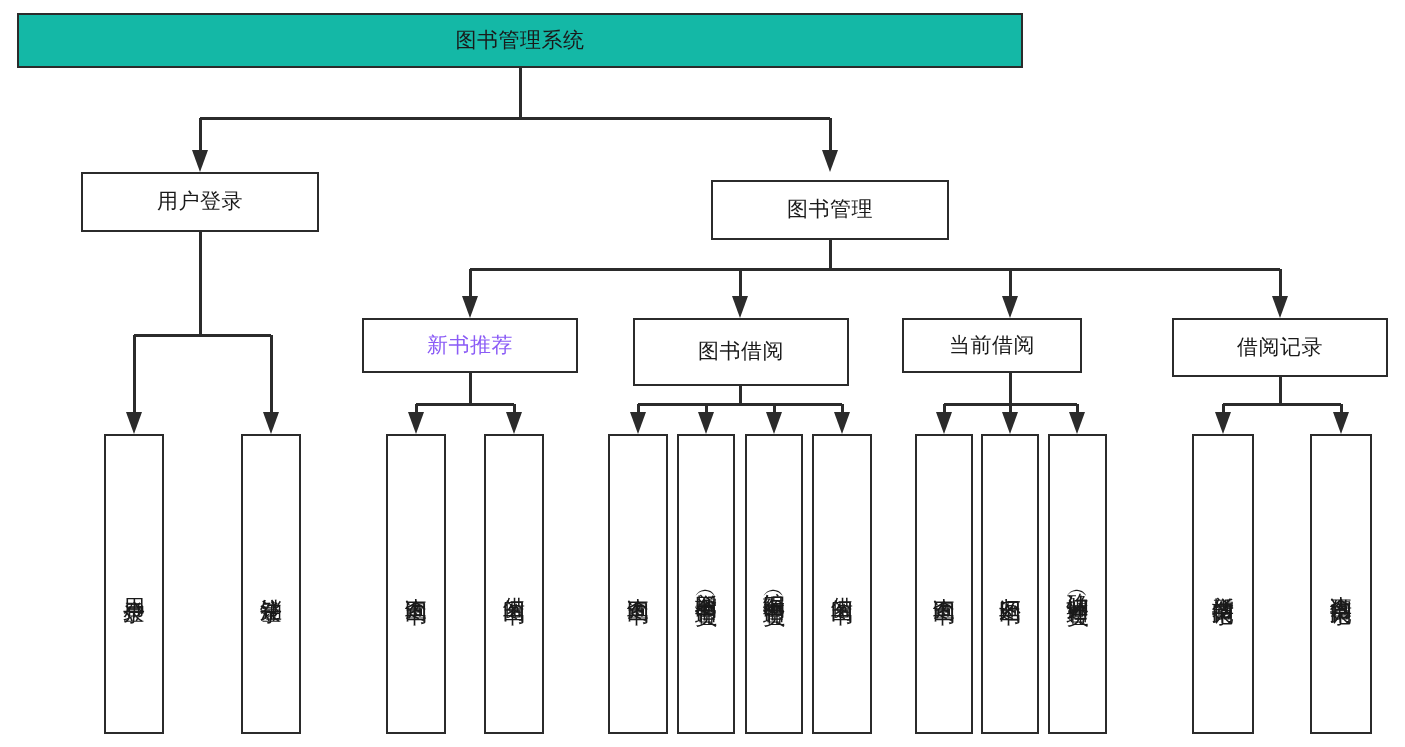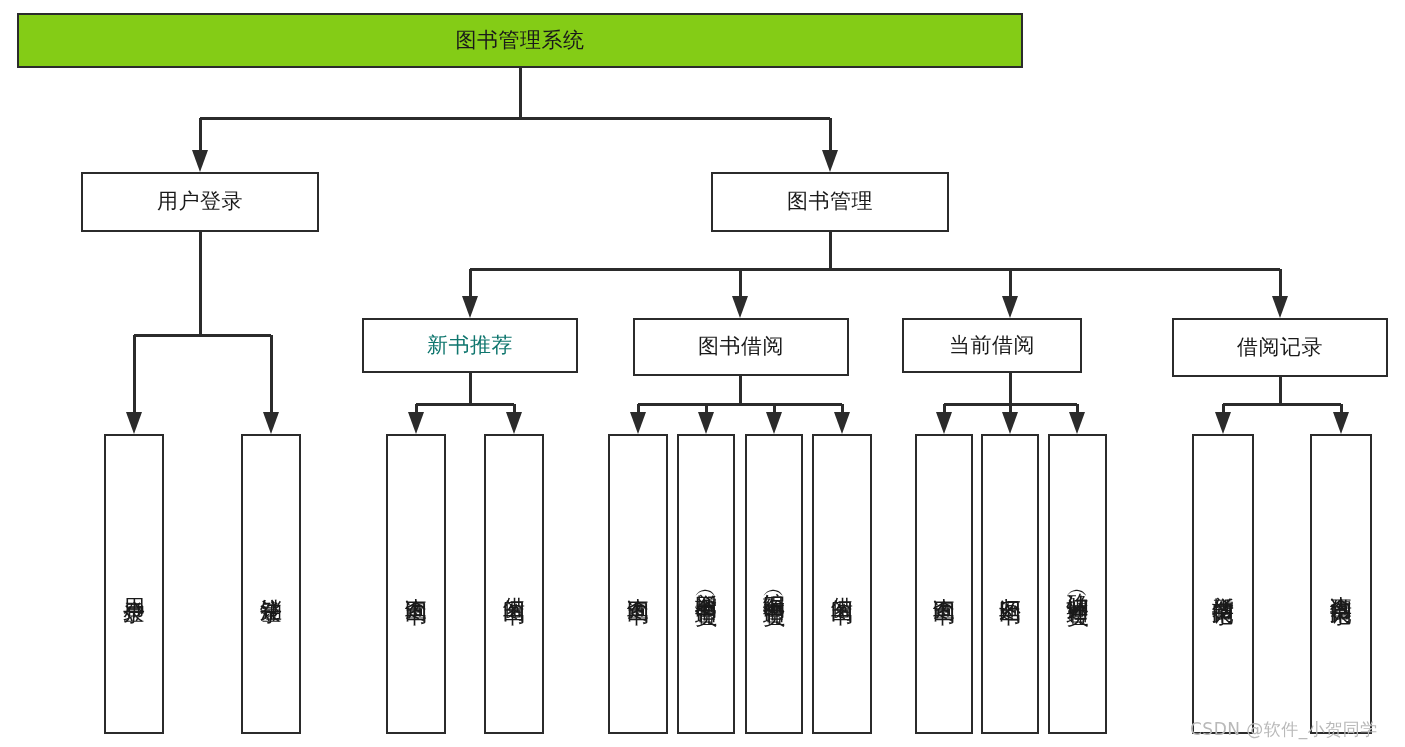--- a/index.html
+++ b/index.html
@@ -120,33 +120,33 @@
       <line x1="1077" y1="404" x2="1077" y2="413" stroke="#2b2b2b" stroke-width="3" shape-rendering="crispEdges"></line>
       <path d="M 1069 412 L 1085 412 L 1077 434 Z" fill="#2b2b2b"></path>
       <line x1="1280" y1="373" x2="1280" y2="404" stroke="#2b2b2b" stroke-width="3" shape-rendering="crispEdges"></line>
       <line x1="1223" y1="404" x2="1341" y2="404" stroke="#2b2b2b" stroke-width="3" shape-rendering="crispEdges"></line>
       <line x1="1223" y1="404" x2="1223" y2="413" stroke="#2b2b2b" stroke-width="3" shape-rendering="crispEdges"></line>
       <path d="M 1215 412 L 1231 412 L 1223 434 Z" fill="#2b2b2b"></path>
       <line x1="1341" y1="404" x2="1341" y2="413" stroke="#2b2b2b" stroke-width="3" shape-rendering="crispEdges"></line>
       <path d="M 1333 412 L 1349 412 L 1341 434 Z" fill="#2b2b2b"></path>
     </svg>
   <div id="nodes-layer">
-      <div class="node horiz root" style="left: 17px; top: 13px; width: 1006px; height: 55px; border-color: rgb(43, 43, 43); background: #84cc16;">
+      <div class="node horiz root" style="left: 17px; top: 13px; width: 1006px; height: 55px; border-color: rgb(43, 43, 43); background: #14b8a6;">
         <span class="node-label" style="color: rgb(26, 26, 26);">图书管理系统</span>
       </div>
       <div class="node horiz" style="left: 81px; top: 172px; width: 238px; height: 60px; border-color: rgb(43, 43, 43); background: rgb(255, 255, 255);">
         <span class="node-label" style="color: rgb(26, 26, 26);">用户登录</span>
       </div>
-      <div class="node horiz" style="left: 711px; top: 172px; width: 238px; height: 60px; border-color: rgb(43, 43, 43); background: rgb(255, 255, 255);">
+      <div class="node horiz" style="left: 711px; top: 180px; width: 238px; height: 60px; border-color: rgb(43, 43, 43); background: rgb(255, 255, 255);">
         <span class="node-label" style="color: rgb(26, 26, 26);">图书管理</span>
       </div>
       <div class="node horiz" style="left: 362px; top: 318px; width: 216px; height: 55px; border-color: rgb(43, 43, 43); background: rgb(255, 255, 255);">
-        <span class="node-label" style="color: #0f766e; text-align: center;">新书推荐</span>
+        <span class="node-label" style="color: #8b5cf6; text-align: center;">新书推荐</span>
       </div>
-      <div class="node horiz" style="left: 633px; top: 318px; width: 216px; height: 58px; border-color: rgb(43, 43, 43); background: rgb(255, 255, 255);">
+      <div class="node horiz" style="left: 633px; top: 318px; width: 216px; height: 68px; border-color: rgb(43, 43, 43); background: rgb(255, 255, 255);">
         <span class="node-label" style="color: rgb(26, 26, 26);">图书借阅</span>
       </div>
       <div class="node horiz" style="left: 902px; top: 318px; width: 180px; height: 55px; border-color: rgb(43, 43, 43); background: rgb(255, 255, 255);">
         <span class="node-label" style="color: rgb(26, 26, 26);">当前借阅</span>
       </div>
       <div class="node horiz" style="left: 1172px; top: 318px; width: 216px; height: 59px; border-color: rgb(43, 43, 43); background: rgb(255, 255, 255);">
         <span class="node-label" style="color: rgb(26, 26, 26);">借阅记录</span>
       </div>
       <div class="node vert" style="left: 104px; top: 434px; width: 60px; height: 300px; border-color: rgb(43, 43, 43); background: rgb(255, 255, 255);">
         <span class="node-label" style="color: rgb(26, 26, 26);">用户登录</span>
@@ -181,14 +181,13 @@
       <div class="node vert" style="left: 1048px; top: 434px; width: 59px; height: 300px; border-color: rgb(43, 43, 43); background: rgb(255, 255, 255);">
         <span class="node-label" style="color: rgb(26, 26, 26);">确认归还（管理员）</span>
       </div>
       <div class="node vert" style="left: 1192px; top: 434px; width: 62px; height: 300px; border-color: rgb(43, 43, 43); background: rgb(255, 255, 255);">
         <span class="node-label" style="color: rgb(26, 26, 26);">新增借阅记录</span>
       </div>
       <div class="node vert" style="left: 1310px; top: 434px; width: 62px; height: 300px; border-color: rgb(43, 43, 43); background: rgb(255, 255, 255);">
         <span class="node-label" style="color: rgb(26, 26, 26);">查询借阅记录</span>
       </div>
     </div>
-  <div class="watermark" style="left: 1190px; top: 718px; color: rgb(185, 185, 185);">CSDN @软件_小贺同学</div>
 </div>
 
 </body></html>

